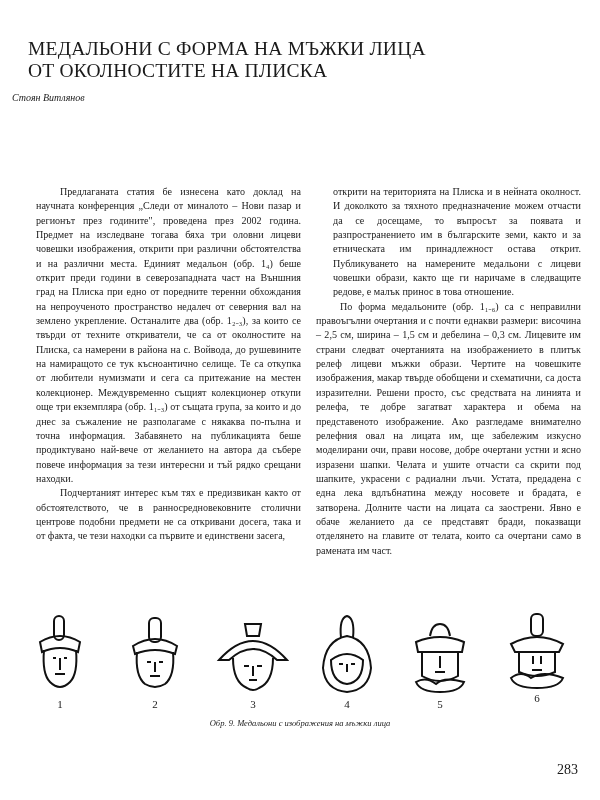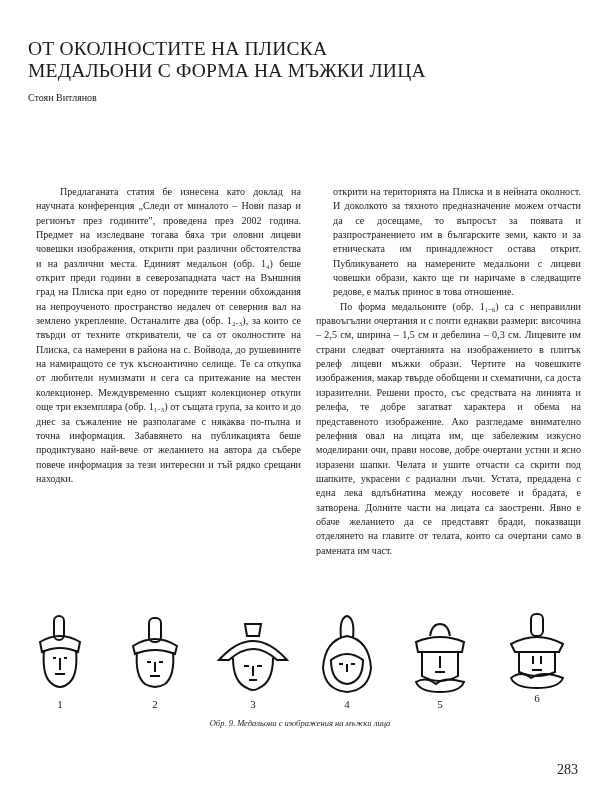--- a/index.html
+++ b/index.html
@@ -1,41 +1,42 @@
 <!DOCTYPE html>
 <html><head>
 <meta charset="utf-8">
 <style>
   html,body{margin:0;padding:0;background:#fff;}
   body{width:600px;height:800px;position:relative;overflow:hidden;font-family:"Liberation Serif",serif;color:#1a1a1a;}
   .title{position:absolute;left:28px;top:38px;font-size:19.5px;line-height:22px;letter-spacing:0.2px;}
-  .author{position:absolute;left:28px;top:92px;font-size:10px;}
+  .author{position:absolute;left:12px;top:92px;font-size:10px;font-style:italic;}
   .col{position:absolute;top:185px;width:265px;font-size:10.1px;line-height:14.35px;text-align:justify;}
   .col p{margin:0;text-indent:24px;}
   .left{left:36px;} .right{left:316px;}
   .col .noind{text-indent:0;margin-left:17px;}
   .figs{position:absolute;left:0;top:612px;width:600px;height:100px;}
   .fig{position:absolute;top:0;width:80px;height:100px;}
   .fig svg{width:80px;height:85px;}
   .fig .num{position:absolute;left:0;width:80px;text-align:center;font-size:11px;}
   .caption{position:absolute;left:0;width:600px;top:718px;text-align:center;font-size:8.5px;font-style:italic;}
   .footer{position:absolute;left:24px;top:764px;font-size:10px;font-style:italic;margin-top:45px;}
   .pageno{position:absolute;right:22px;top:762px;font-size:14px;}
 </style>
 </head>
 <body>
 
 <div class="title">
+  <div>МЕДАЛЬОНИ С ФОРМА НА МЪЖКИ ЛИЦА</div>
   <div>ОТ ОКОЛНОСТИТЕ НА ПЛИСКА</div>
-  <div>МЕДАЛЬОНИ С ФОРМА НА МЪЖКИ ЛИЦА</div>
 </div>
 <div class="author">Стоян Витлянов</div>
 
 <div class="col left">
   <p>Предлаганата статия бе изнесена като доклад на научната конференция „Следи от миналото – Нови пазар и регионът през годините", проведена през 2002 година. Предмет на изследване тогава бяха три оловни лицеви човешки изображения, открити при различни обстоятелства и на различни места. Единият медальон (обр. 1₄) беше открит преди години в северозападната част на Външния град на Плиска при едно от поредните теренни обхождания на непроученото пространство недалеч от северния вал на землено укрепление. Останалите два (обр. 1₂₋₃), за които се твърди от техните откриватели, че са от околностите на Плиска, са намерени в района на с. Войвода, до рушевините на намиращото се тук късноантично селище. Те са откупка от любители нумизмати и сега са притежание на местен колекционер. Междувременно същият колекционер откупи още три екземпляра (обр. 1₁₋₃) от същата група, за които и до днес за съжаление не разполагаме с някаква по-пълна и точна информация. Забавянето на публикацията беше продиктувано най-вече от желанието на автора да събере повече информация за тези интересни и тъй рядко срещани находки.</p>
+  <p>Подчертаният интерес към тях е предизвикан както от обстоятелството, че в ранносредновековните столични центрове подобни предмети не са откривани досега, така и от факта, че тези находки са първите и единствени засега,</p>
 </div>
 <div class="col right">
   <p class="noind">открити на територията на Плиска и в нейната околност. И доколкото за тяхното предназначение можем отчасти да се досещаме, то въпросът за появата и разпространението им в българските земи, както и за етническата им принадлежност остава открит. Публикуването на намерените медальони с лицеви човешки образи, както ще ги наричаме в следващите редове, е малък принос в това отношение.</p>
   <p>По форма медальоните (обр. 1₁₋₆) са с неправилни правоъгълни очертания и с почти еднакви размери: височина – 2,5 см, ширина – 1,5 см и дебелина – 0,3 см. Лицевите им страни следват очертанията на изображението в плитък релеф лицеви мъжки образи. Чертите на човешките изображения, макар твърде обобщени и схематични, са доста изразителни. Решени просто, със средствата на линията и релефа, те добре загатват характера и обема на представеното изображение. Ако разгледаме внимателно релефния овал на лицата им, ще забележим изкусно моделирани очи, прави носове, добре очертани устни и ясно изразени шапки. Челата и ушите отчасти са скрити под шапките, украсени с радиални лъчи. Устата, предадена с една лека вдлъбнатина между носовете и брадата, е затворена. Долните части на лицата са заострени. Явно е обаче желанието да се представят бради, показващи отделянето на главите от телата, които са очертани само в рамената им част.</p>
 </div>
 
 <div class="figs">
   <div class="fig" style="left:20px">
     <svg viewBox="0 0 80 85">
         <g fill="none" stroke="#111" stroke-width="2">

